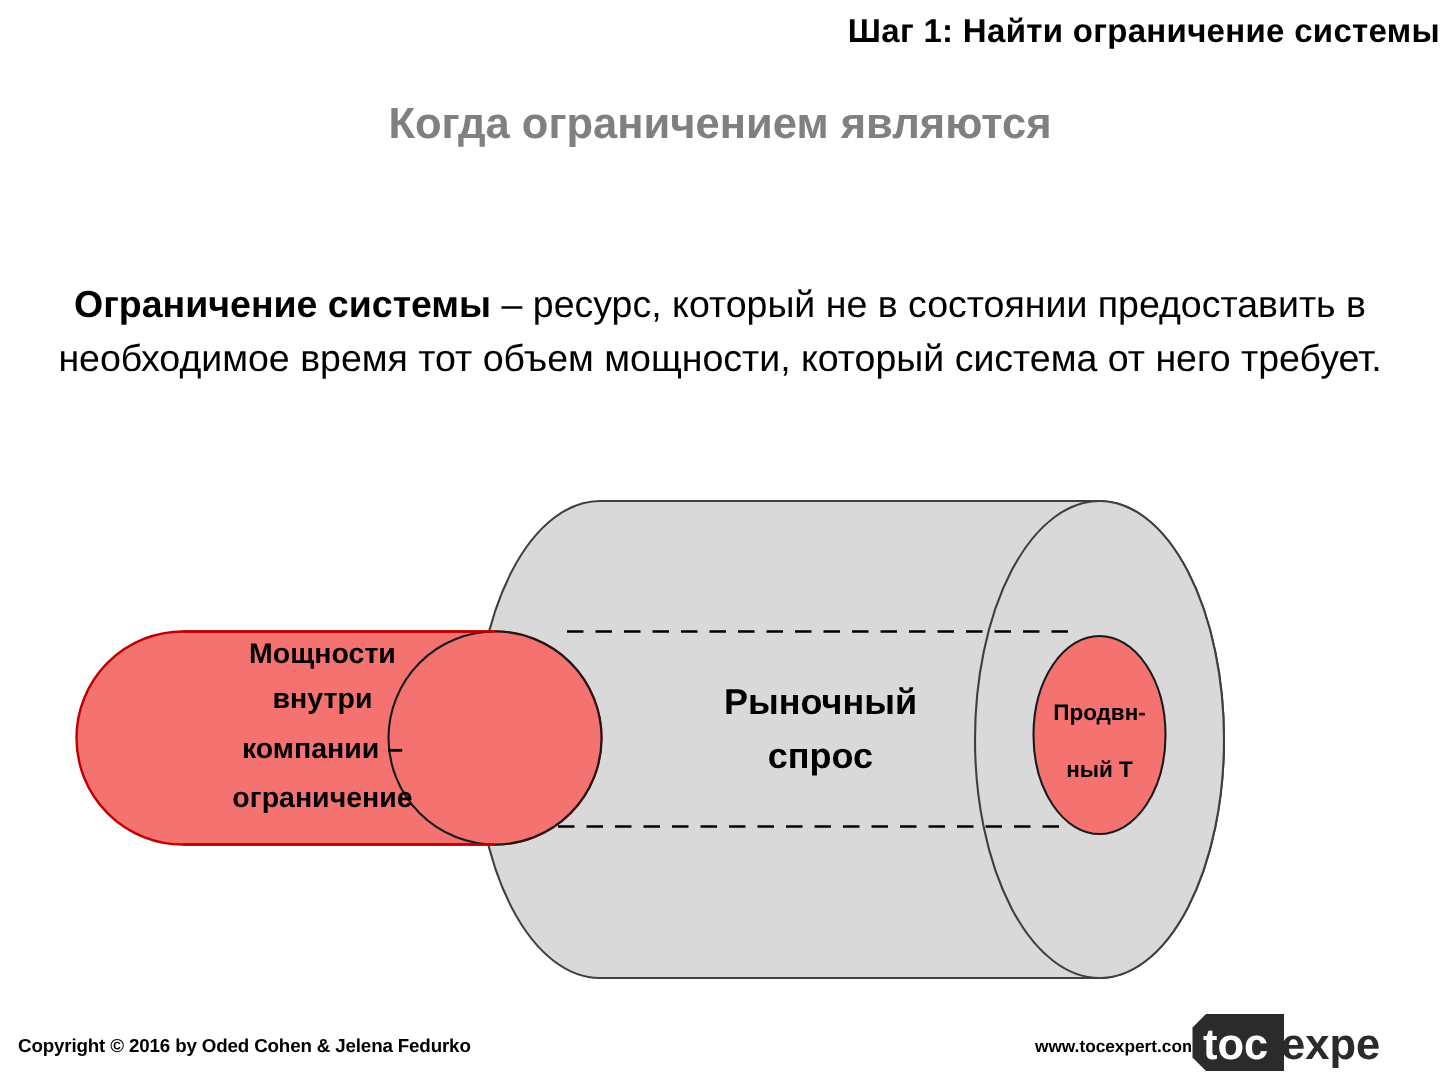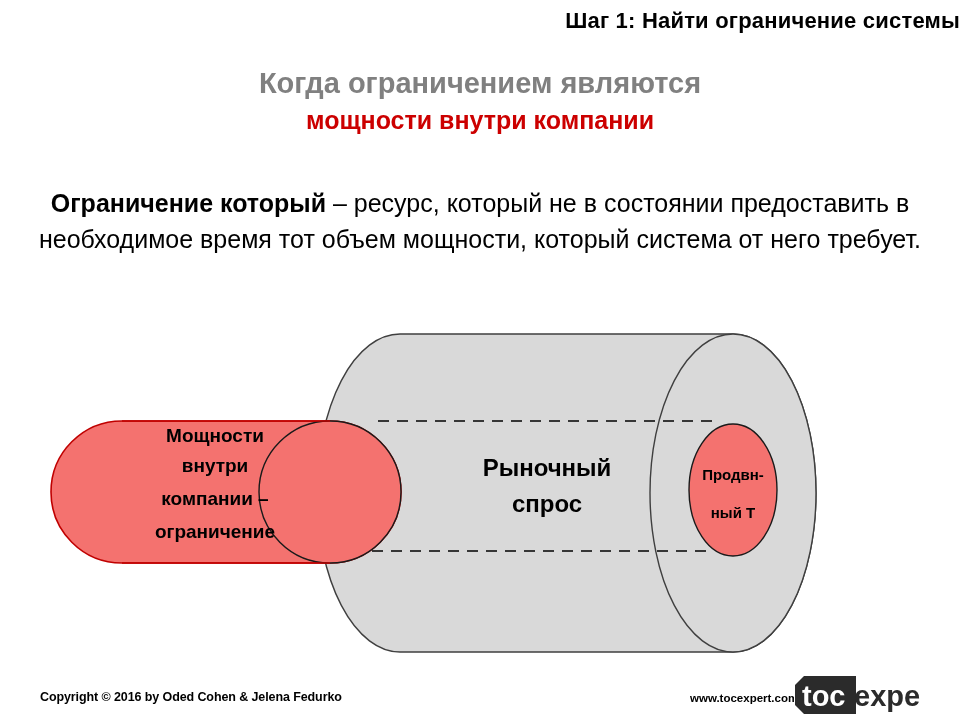--- a/index.html
+++ b/index.html
@@ -89,21 +89,20 @@
 
   
   .footer-copyright {
     position: absolute;
     left: 12px;
     top: 690px;
     font-size: 12.5px;
     font-weight: bold;
     color: #000000;
     letter-spacing: -0.1px;
-    margin-left: 28px;
   }
   .footer-url {
     position: absolute;
     left: 690px;
     top: 692px;
     font-size: 11.5px;
     font-weight: bold;
     color: #000000;
   }
   .footer-logo {
@@ -114,25 +113,24 @@
     height: 40px;
   }
 </style>
 </head>
 <body>
 
 <div class="slide-title">Шаг 1: Найти ограничение системы</div>
 
 <div class="subtitle-block">
   <div class="subtitle-line1">Когда ограничением являются</div>
-  <div class="subtitle-line2">мощности внутри компании</div>
 </div>
 
 <div class="definition">
-  <span class="term">Ограничение который</span><span> – ресурс, который не в состоянии предоставить в необходимое время тот объем мощности, который система от него требует.</span>
+  <span class="term">Ограничение системы</span><span> – ресурс, который не в состоянии предоставить в необходимое время тот объем мощности, который система от него требует.</span>
 </div>
 
 <div class="diagram">
 <svg width="960" height="360" viewBox="0 0 960 360" xmlns="http://www.w3.org/2000/svg">
 
   <g>
     <path d="M 400 24
              L 733 24
              A 83 159 0 0 1 733 342
              L 400 342

